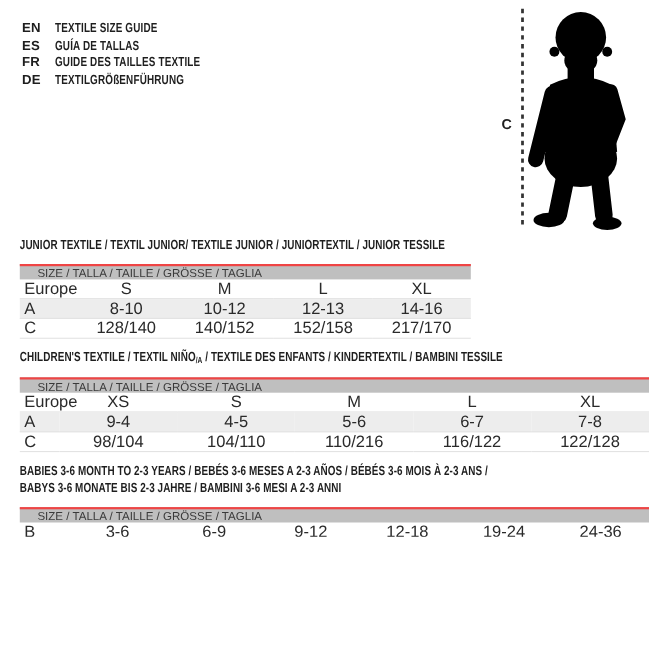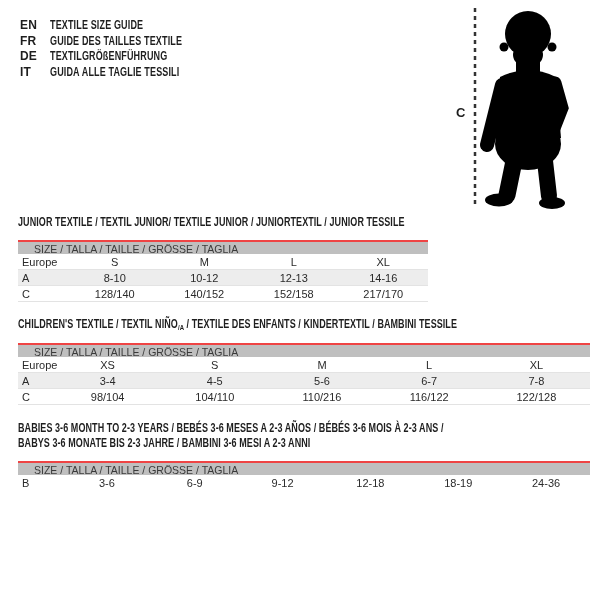--- a/index.html
+++ b/index.html
@@ -19,51 +19,51 @@
   .figure{position:absolute;left:450px;top:3px;width:140px;height:207px;}
   .figure svg{position:absolute;left:0;top:0;}
   .measure-label{position:absolute;left:6px;top:102px;font-size:13px;font-weight:bold;}
 
   
   .ttitle{position:absolute;font-size:12px;font-weight:bold;line-height:13px;letter-spacing:0.1px;}
   .tsub{font-size:8px;vertical-align:-2px;}
   .twrap{position:absolute;}
   .size-bar{height:14px;line-height:14px;background:#bfbfbf;border-top:2px solid #ef4444;
             color:#3a3a3a;font-size:10.5px;padding-left:16px;box-sizing:border-box;}
-  table{border-collapse:collapse;table-layout:fixed;width:100%;font-size:11px;color:#2a2a2a;}
+  table{border-collapse:collapse;table-layout:fixed;width:100%;font-size:15px;color:#2a2a2a;}
   td,th{height:15px;padding:0;text-align:center;font-weight:normal;vertical-align:middle;
         border-bottom:1px solid #e3e3e3;}
   th.lbl{text-align:left;padding-left:4px;}
   tr.alt td,tr.alt th{background:#ededed;}
 
   
   .notes{position:absolute;left:20px;top:532px;}
   .note-line{height:15.5px;line-height:15.5px;font-size:12px;font-weight:bold;}
 </style>
 </head>
 <body>
 
 <div class="page">
 
   <div class="langs">
     <div class="lang-row">
       <span class="lang-code">EN</span>
       <span class="lang-label cond">TEXTILE SIZE GUIDE</span>
     </div>
     <div class="lang-row">
+      <span class="lang-code">ES</span>
+      <span class="lang-label cond">GUÍA DE TALLAS</span>
+    </div>
+    <div class="lang-row">
       <span class="lang-code">FR</span>
       <span class="lang-label cond">GUIDE DES TAILLES TEXTILE</span>
     </div>
     <div class="lang-row">
       <span class="lang-code">DE</span>
       <span class="lang-label cond">TEXTILGRÖßENFÜHRUNG</span>
-    </div>
-    <div class="lang-row">
-      <span class="lang-code">IT</span>
-      <span class="lang-label cond">GUIDA ALLE TAGLIE TESSILI</span>
     </div>
   </div>
 
   <div class="figure">
     <svg width="140" height="207" viewBox="0 0 140 207">
       <line x1="25" y1="5" x2="25" y2="203" stroke="#333" stroke-width="2.5" stroke-dasharray="4 4"></line>
       <g fill="#000" stroke="none">
         <circle cx="78" cy="31" r="23"></circle>
         <ellipse cx="78" cy="52" rx="15" ry="12"></ellipse>
         <circle cx="54" cy="44" r="4.5"></circle>
@@ -137,21 +137,21 @@
           <tr>
         <th class="lbl">Europe</th>
         <td>XS</td>
         <td>S</td>
         <td>M</td>
         <td>L</td>
         <td>XL</td>
       </tr>
       <tr class="alt">
         <th class="lbl">A</th>
-        <td>3-4</td>
+        <td>9-4</td>
         <td>4-5</td>
         <td>5-6</td>
         <td>6-7</td>
         <td>7-8</td>
       </tr>
       <tr>
         <th class="lbl">C</th>
         <td>98/104</td>
         <td>104/110</td>
         <td>110/216</td>
@@ -176,21 +176,21 @@
           <col>
           <col>
         </colgroup>
       <tbody>
           <tr>
         <th class="lbl">B</th>
         <td>3-6</td>
         <td>6-9</td>
         <td>9-12</td>
         <td>12-18</td>
-        <td>18-19</td>
+        <td>19-24</td>
         <td>24-36</td>
       </tr>
       <tr class="alt">
         <th class="lbl">C</th>
         <td>62/68</td>
         <td>68/74</td>
         <td>49/80</td>
         <td>80/86</td>
         <td>86/92</td>
         <td>92/98</td>

